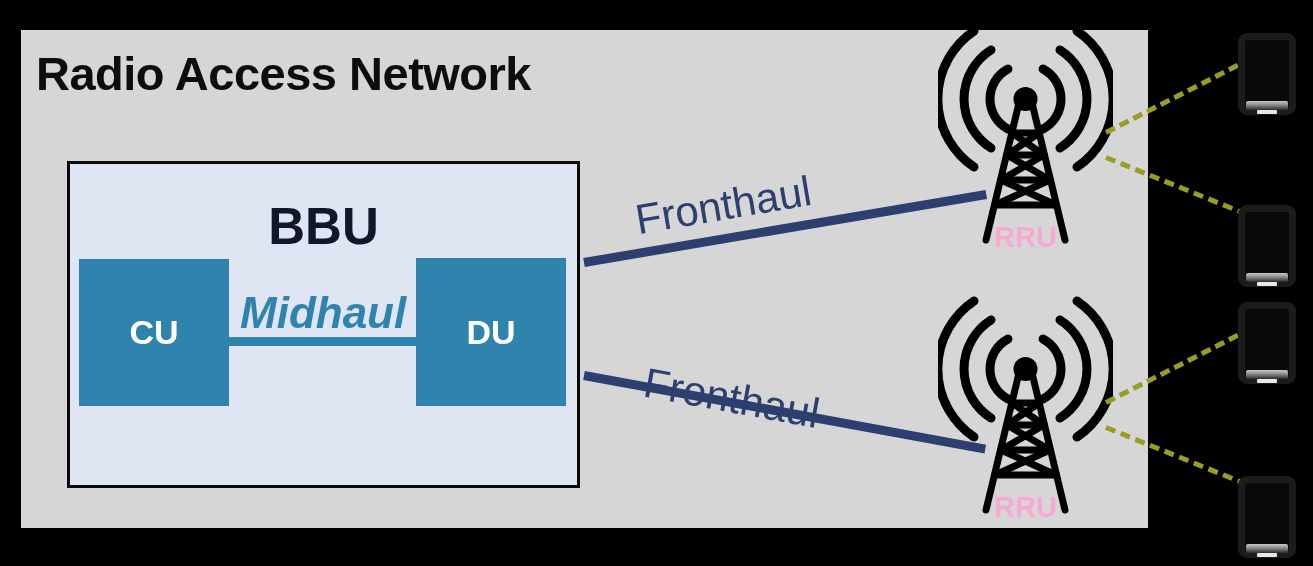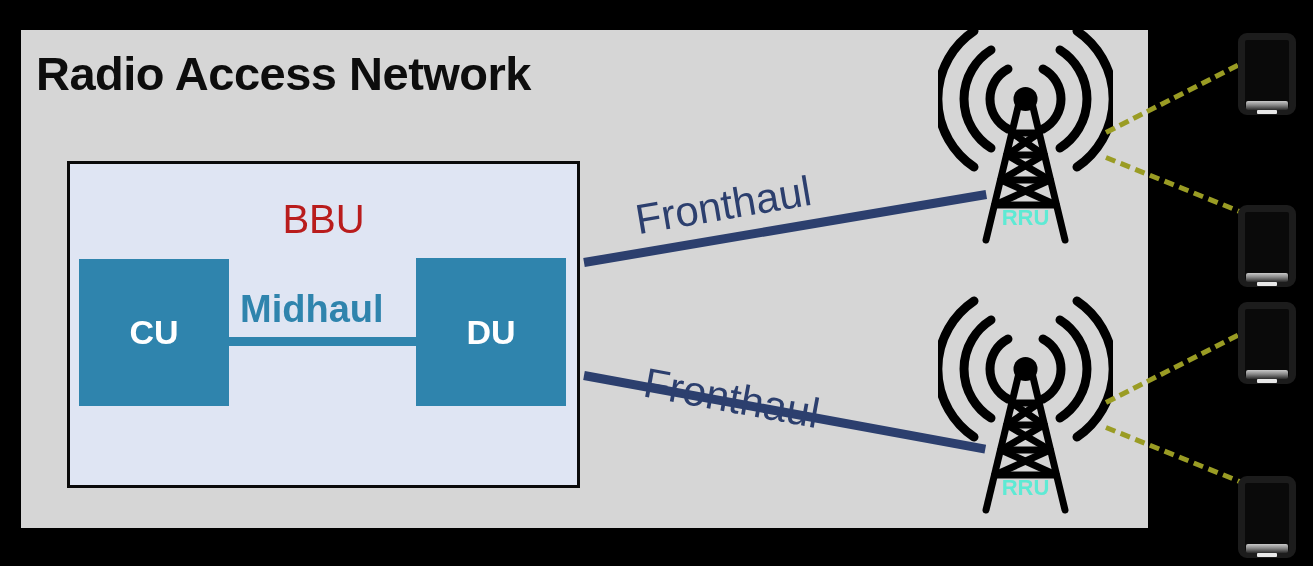--- a/index.html
+++ b/index.html
@@ -24,42 +24,43 @@
   }
 
   
   .bbu-box{
     position:absolute; left:67px; top:161px;
     width:513px; height:327px;
     background:#dfe5f3; border:3px solid #0a0a0a;
   }
   .bbu-label{
     position:absolute; left:0; top:33px; width:100%;
-    text-align:center; font-size:40px; font-weight:normal; color:#b91c1c;
+    text-align:center; font-size:51px; font-weight:bold; color:#0f172a;
   }
 
   
   .unit{
     position:absolute;
     background:#2f84ad;
     display:flex; align-items:center; justify-content:center;
     color:#ffffff; font-size:34px; font-weight:bold;
   }
   .unit-cu{ left:79px;  top:259px; width:150px; height:147px; }
   .unit-du{ left:416px; top:258px; width:150px; height:148px; }
 
   
   .midhaul-line{
     position:absolute; left:228px; top:337px;
     width:190px; height:9px; background:#2f84ad;
   }
   .midhaul-label{
     position:absolute; left:240px; top:288px;
-    font-size:38px; font-weight:bold; color:#2f84ad;
+    font-size:44px; font-weight:bold; color:#2f84ad;
     white-space:nowrap;
+    font-style:italic;
   }
 
   
   .fronthaul-line{
     position:absolute; height:9px; background:#2c3f6e;
     transform-origin:left center;
   }
   .fh-line-top{ left:584px; top:258px; width:408px; transform:rotate(-9.6deg); }
   .fh-line-bot{ left:584px; top:371px; width:408px; transform:rotate(10.4deg); }
 
@@ -69,22 +70,22 @@
   }
   .fh-label-top{ left:640px; top:196px; transform:rotate(-9.6deg); }
   .fh-label-bot{ left:640px; top:358px; transform:rotate(10.4deg); }
 
   
   .tower{ position:absolute; width:175px; height:230px; }
   .tower-top{ left:938px; top:25px; }
   .tower-bot{ left:938px; top:295px; }
   .tower svg{ display:block; width:175px; height:230px; }
   .rru-label{
-    position:absolute; left:0; width:100%; top:180px;
-    text-align:center; font-size:22px; font-weight:bold; color:#5eead4;
+    position:absolute; left:0; width:100%; top:196px;
+    text-align:center; font-size:29px; font-weight:bold; color:#f9a8d4;
   }
 
   
   .beam{
     position:absolute; height:0; border-top:5px dashed #9a9c24;
     transform-origin:left center;
   }
 
   
   .phone{ position:absolute; width:58px; height:82px; }

